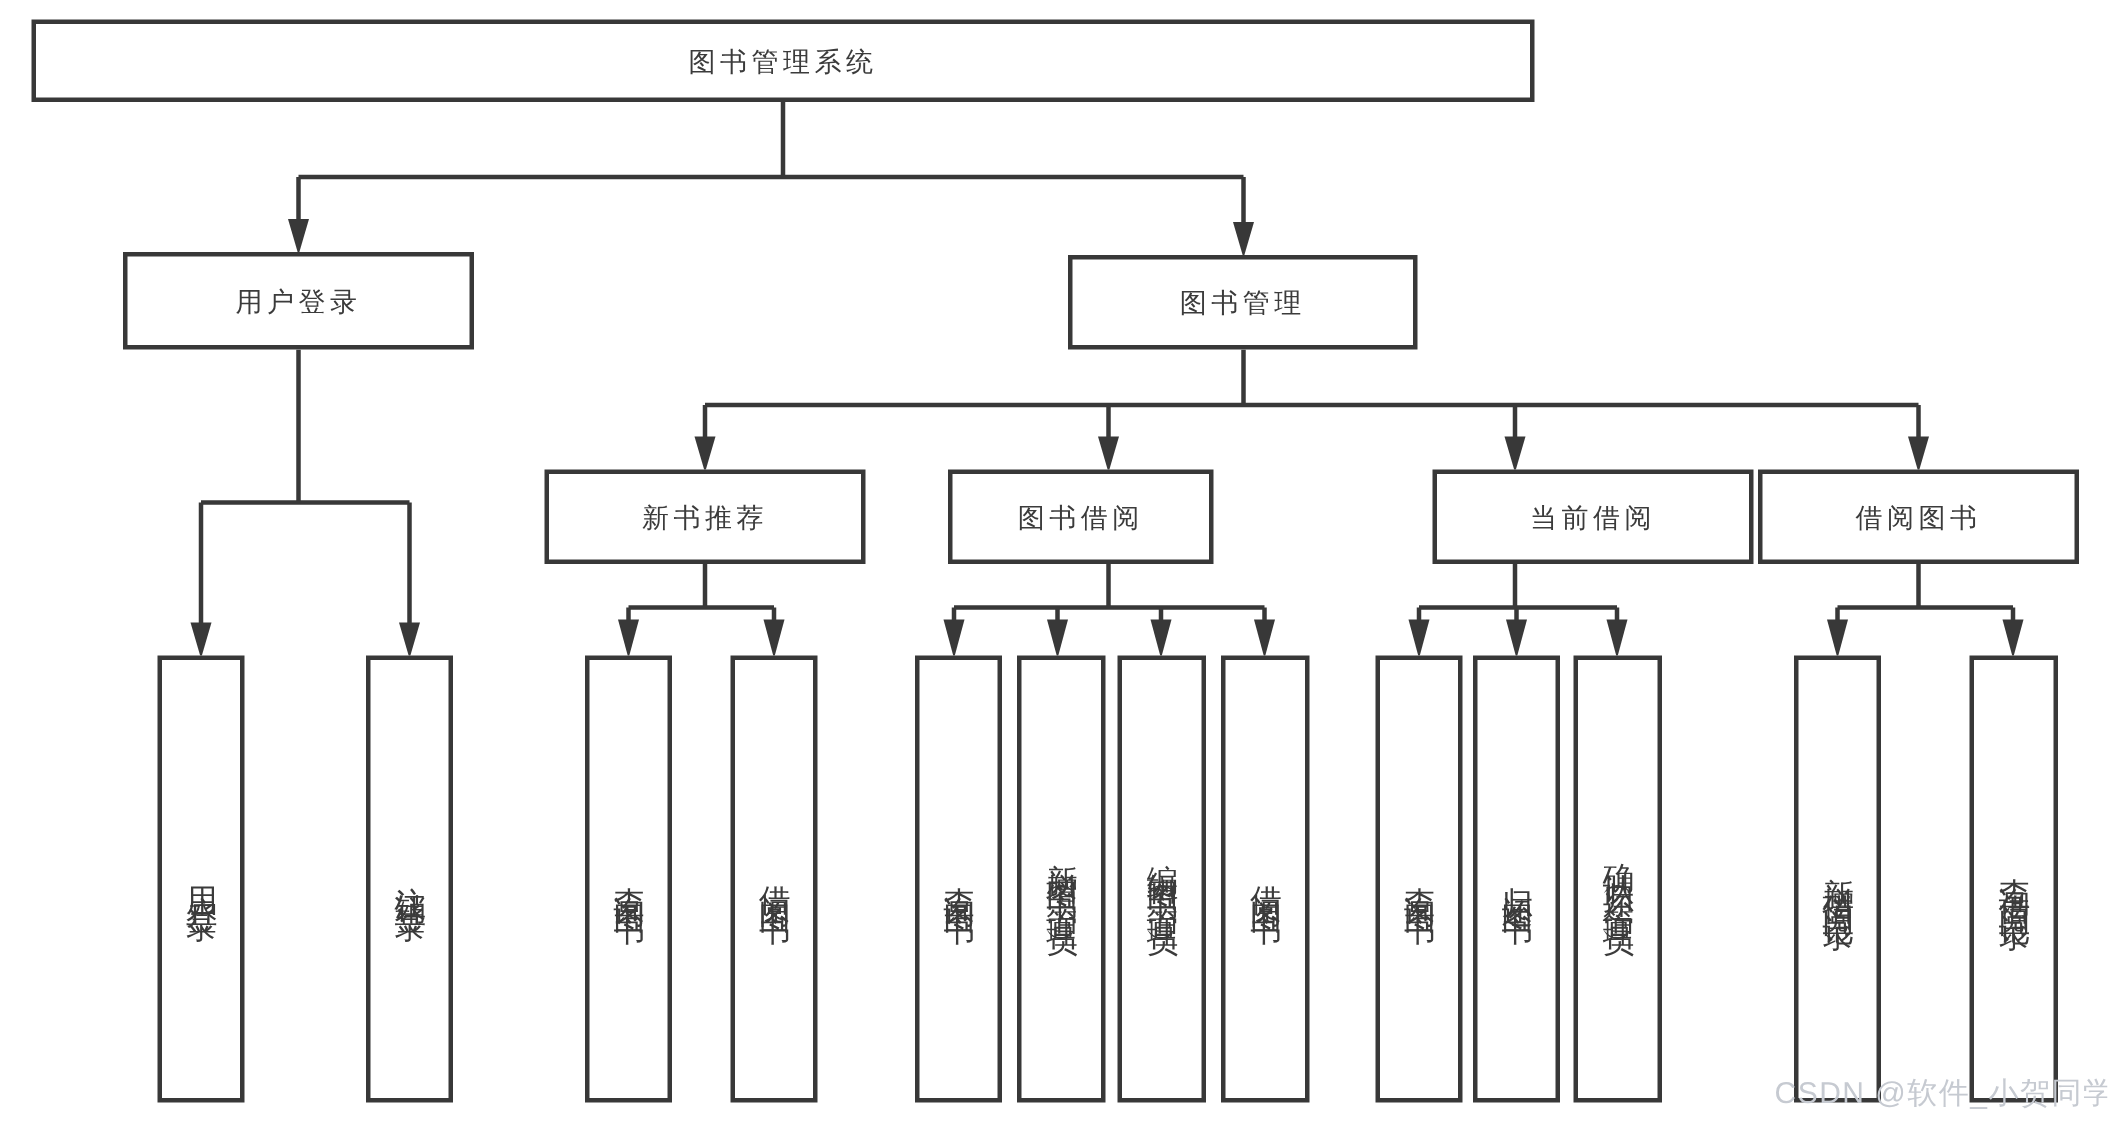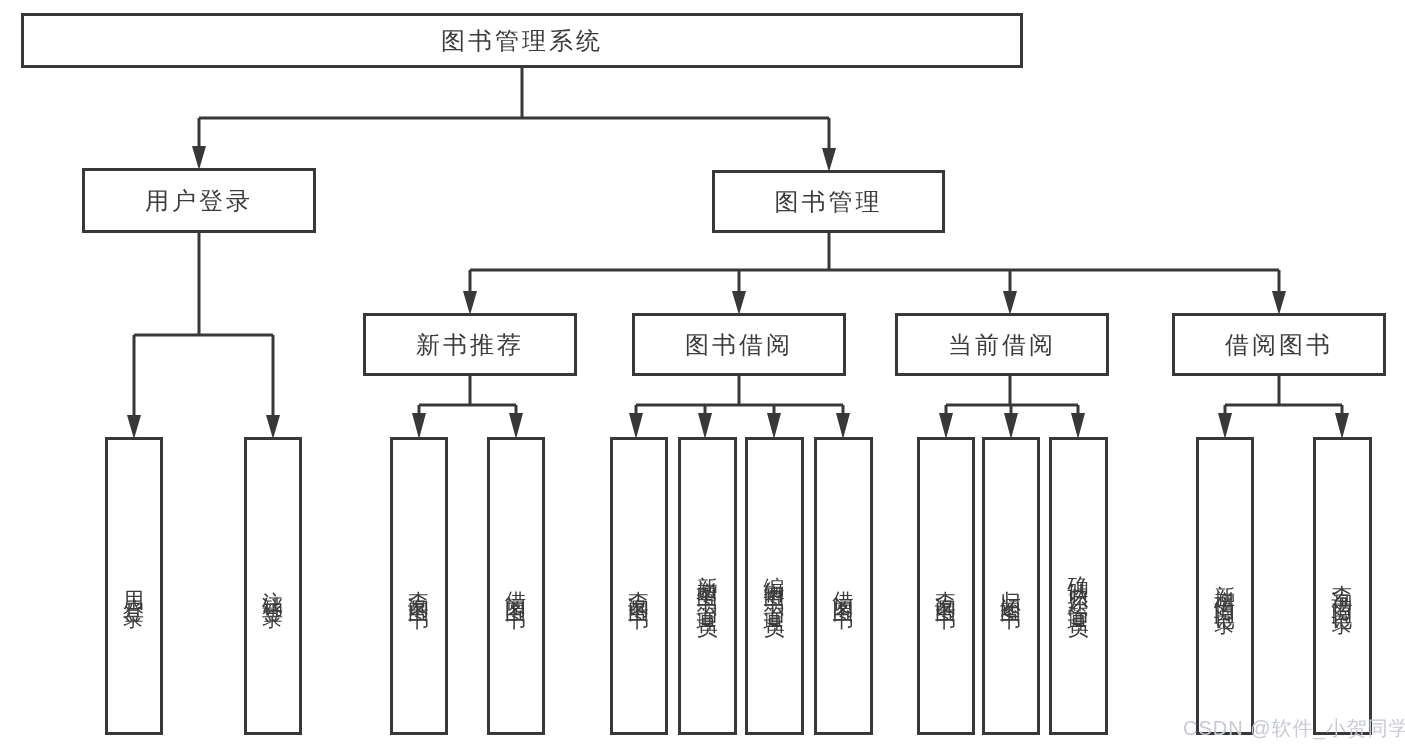--- a/index.html
+++ b/index.html
@@ -26,21 +26,21 @@
     box-sizing: border-box;
     background: #ffffff;
     border: 3px solid #383838;
     display: flex;
     align-items: center;
     justify-content: center;
     color: #3b3b3b;
     z-index: 2;
   }
   .hbox span {
-    font-size: 24px;
+    font-size: 18px;
     letter-spacing: 3px;
     white-space: nowrap;
   }
   .vbox span {
     writing-mode: vertical-rl;
     text-orientation: mixed;
     font-size: 21px;
     letter-spacing: 6px;
     line-height: 1;
   }
@@ -114,24 +114,24 @@
   <div class="node hbox" style="left:82px;top:168px;width:234px;height:65px">
     <span>用户登录</span>
   </div>
   <div class="node hbox" style="left:712px;top:170px;width:233px;height:63px">
     <span>图书管理</span>
   </div>
 
   <div class="node hbox" style="left:363px;top:313px;width:214px;height:63px">
     <span>新书推荐</span>
   </div>
-  <div class="node hbox" style="left:632px;top:313px;width:214px;height:63px">
+  <div class="node hbox" style="left:632px;top:313px;width:177px;height:63px">
     <span>图书借阅</span>
   </div>
-  <div class="node hbox" style="left:895px;top:313px;width:214px;height:63px">
+  <div class="node hbox" style="left:955px;top:313px;width:214px;height:63px">
     <span>当前借阅</span>
   </div>
   <div class="node hbox" style="left:1172px;top:313px;width:214px;height:63px">
     <span>借阅图书</span>
   </div>
 
   <div class="node vbox" style="left:105px;top:437px;width:58px;height:298px">
     <span>用户登录</span>
   </div>
   <div class="node vbox" style="left:244px;top:437px;width:58px;height:298px">

